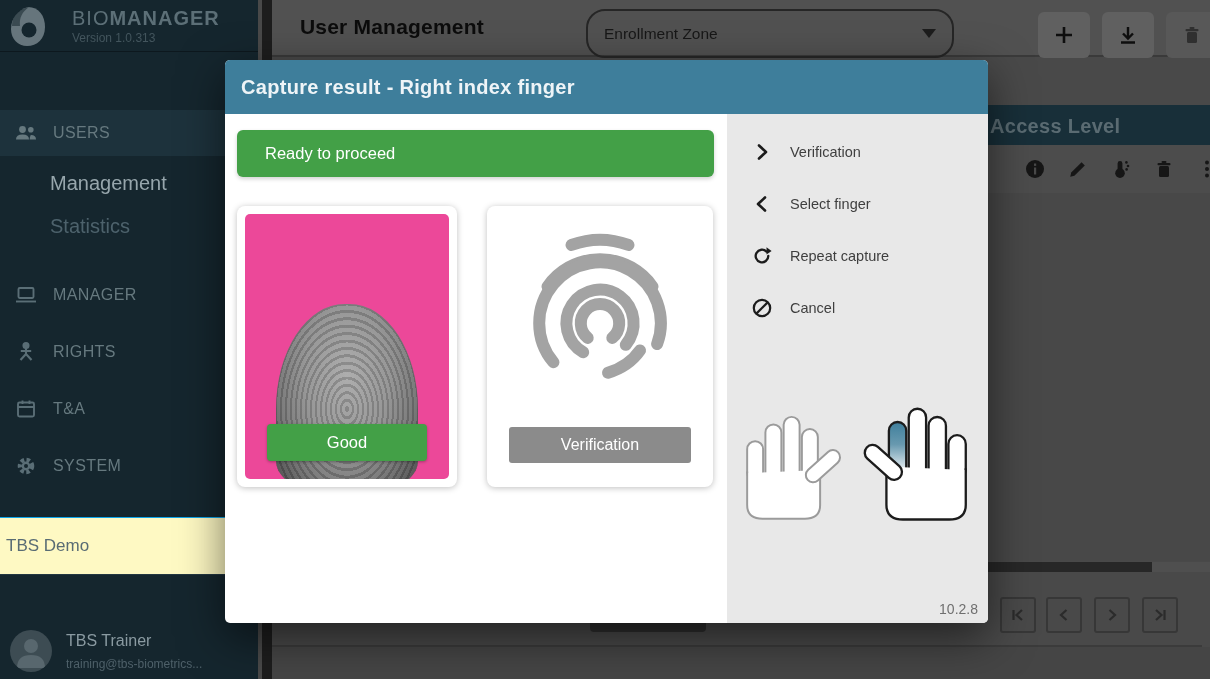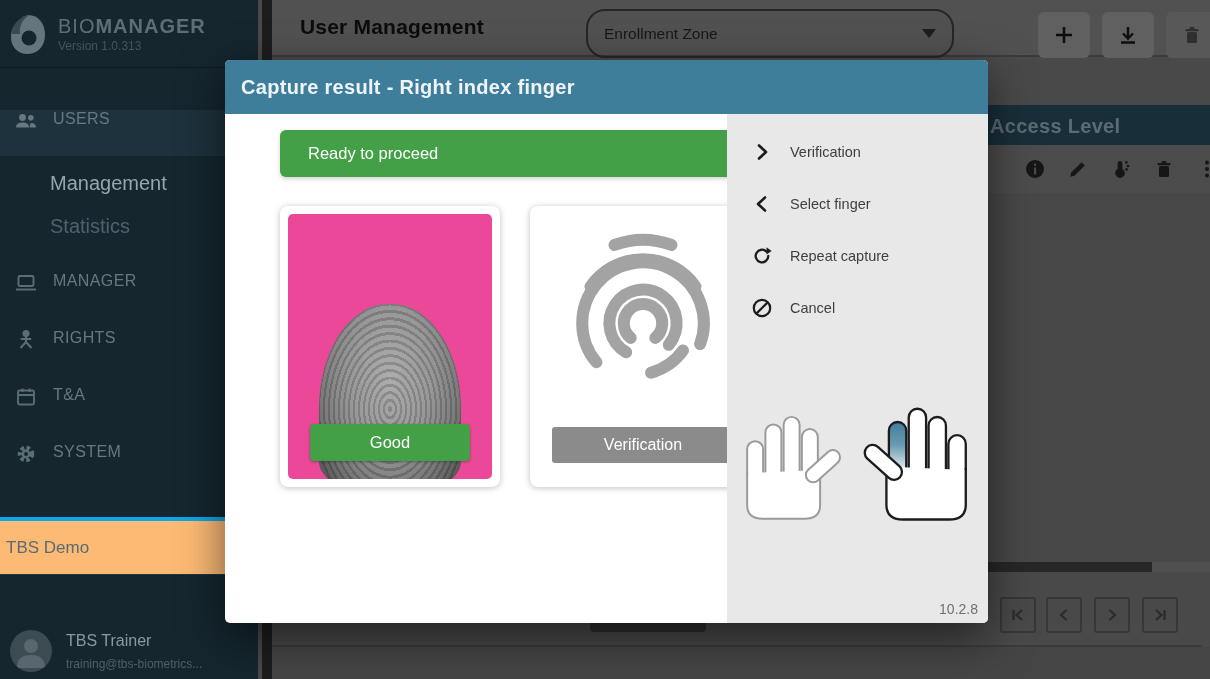--- a/index.html
+++ b/index.html
@@ -2,29 +2,29 @@
 <html><head>
 <meta charset="utf-8">
 <style>
   * { margin:0; padding:0; box-sizing:border-box; }
   html,body { background:#222; }
   body { font-family:"Liberation Sans", sans-serif; }
   #stage { position:relative; width:1210px; height:679px; overflow:hidden; background:#4a4a4a; }
 
   
   .sidebar { position:absolute; left:0; top:0; width:258px; height:679px; background:#15262e; z-index:2; }
-  .logo-row { display:flex; align-items:center; gap:10px; padding:8px 6px 8px 8px; height:68px; border-bottom:1px solid #0d181e; }
+  .logo-row { display:flex; align-items:center; gap:24px; padding:8px 6px 8px 8px; height:52px; border-bottom:1px solid #0d181e; }
   .logo-text .brand { font-size:20px; letter-spacing:1px; color:#5c6f77; }
   .logo-text .brand .light { font-weight:300; }
   .logo-text .brand .bold { font-weight:700; }
   .logo-text .ver { font-size:12px; color:#43555d; margin-top:1px; }
-  .nav-item { position:absolute; left:0; width:258px; height:46px; display:flex; align-items:flex-start; gap:15px; padding-left:14px; color:#66797f; font-size:16px; letter-spacing:.4px; cursor:pointer; }
+  .nav-item { position:absolute; left:0; width:258px; height:46px; display:flex; align-items:center; gap:15px; padding-left:14px; color:#66797f; font-size:16px; letter-spacing:.4px; cursor:pointer; }
   .nav-item.active { background:#1d323c; }
   .nav-sub { position:absolute; left:50px; font-size:20px; cursor:pointer; }
-  .workspace { position:absolute; left:0; top:517px; width:258px; height:58px; background:#fdba74; border-top:4px solid #0ea5e9; border-bottom:1px solid #233741; display:flex; align-items:center; padding-left:6px; color:#596c74; font-size:17px; cursor:pointer; }
+  .workspace { position:absolute; left:0; top:517px; width:258px; height:58px; background:#fef9c3; border-top:1px solid #0ea5e9; border-bottom:1px solid #233741; display:flex; align-items:center; padding-left:6px; color:#596c74; font-size:17px; cursor:pointer; }
   .userblock { position:absolute; left:10px; top:630px; display:flex; gap:14px; align-items:center; cursor:pointer; }
   .avatar { width:42px; height:42px; border-radius:50%; background:#3d4c53; display:flex; align-items:center; justify-content:center; overflow:hidden; }
   .uname { color:#8a9aa1; font-size:16px; }
   .uemail { color:#4e6069; font-size:12px; margin-top:7px; }
 
   
   .main { position:absolute; left:258px; top:0; width:952px; height:679px; background:#494949; z-index:1; }
   .vscroll { position:absolute; left:4px; top:0; width:10px; height:679px; background:#1d1d1d; }
   .topbar { position:absolute; left:14px; top:0; width:938px; height:57px; background:#515151; border-bottom:2px solid #3a3a3a; }
   .page-title { position:absolute; left:28px; top:15px; font-size:21px; font-weight:800; color:#0c0c0c; letter-spacing:.2px; }
@@ -41,21 +41,21 @@
   .hscroll-thumb { position:absolute; left:716px; width:164px; height:10px; background:#272727; cursor:pointer; }
   .hidden-btn { position:absolute; left:332px; top:600px; width:116px; height:32px; background:#2e2e2e; border-radius:4px; }
   .pg-btn { position:absolute; top:597px; width:36px; height:36px; border:2px solid #373737; border-radius:3px; display:flex; align-items:center; justify-content:center; cursor:pointer; }
   .card-edge { position:absolute; left:14px; top:645px; width:930px; height:2px; background:#3b3b3b; }
   .below-card { position:absolute; left:14px; top:647px; width:938px; height:32px; background:#454545; }
 
   
   .modal { position:absolute; left:225px; top:60px; width:763px; height:563px; border-radius:5px; overflow:hidden; background:#fff; box-shadow:0 14px 45px rgba(0,0,0,.55); z-index:5; }
   .modal-header { height:54px; background:#3e7e9b; display:flex; align-items:center; padding-left:16px; }
   .modal-title { color:#eef4f7; font-size:20px; font-weight:700; letter-spacing:.3px; }
-  .modal-body { position:relative; height:468px;margin-left:43px; }
+  .modal-body { position:relative; height:468px; }
   .banner { position:absolute; left:12px; top:16px; width:477px; height:47px; background:#43a047; border-radius:6px; display:flex; align-items:center; padding-left:28px; color:#fff; font-size:16.5px; box-shadow:0 2px 4px rgba(0,0,0,.18); }
   .cap-card { position:absolute; top:92px; background:#fff; border-radius:8px; box-shadow:0 1px 6px rgba(0,0,0,.25); }
   .cap-card.left { left:12px; width:220px; height:281px; }
   .cap-card.right { left:262px; width:226px; height:281px; }
   .finger-img { position:absolute; left:8px; top:8px; right:8px; bottom:8px; background:#ec4899; border-radius:5px; overflow:hidden; }
   .fingertip { position:absolute; left:15%; bottom:-6%; width:70%; height:72%;
     border-radius:48% 48% 40% 40% / 55% 55% 18% 18%;
     background:radial-gradient(ellipse at 50% 38%, #ababab 0%, #949494 42%, #787878 68%, #3f3f3f 100%); }
   .fingertip::after { content:""; position:absolute; inset:0; border-radius:inherit;
     background:repeating-radial-gradient(ellipse at 50% 55%, rgba(0,0,0,.16) 0 2px, rgba(255,255,255,.03) 2px 5px); }

